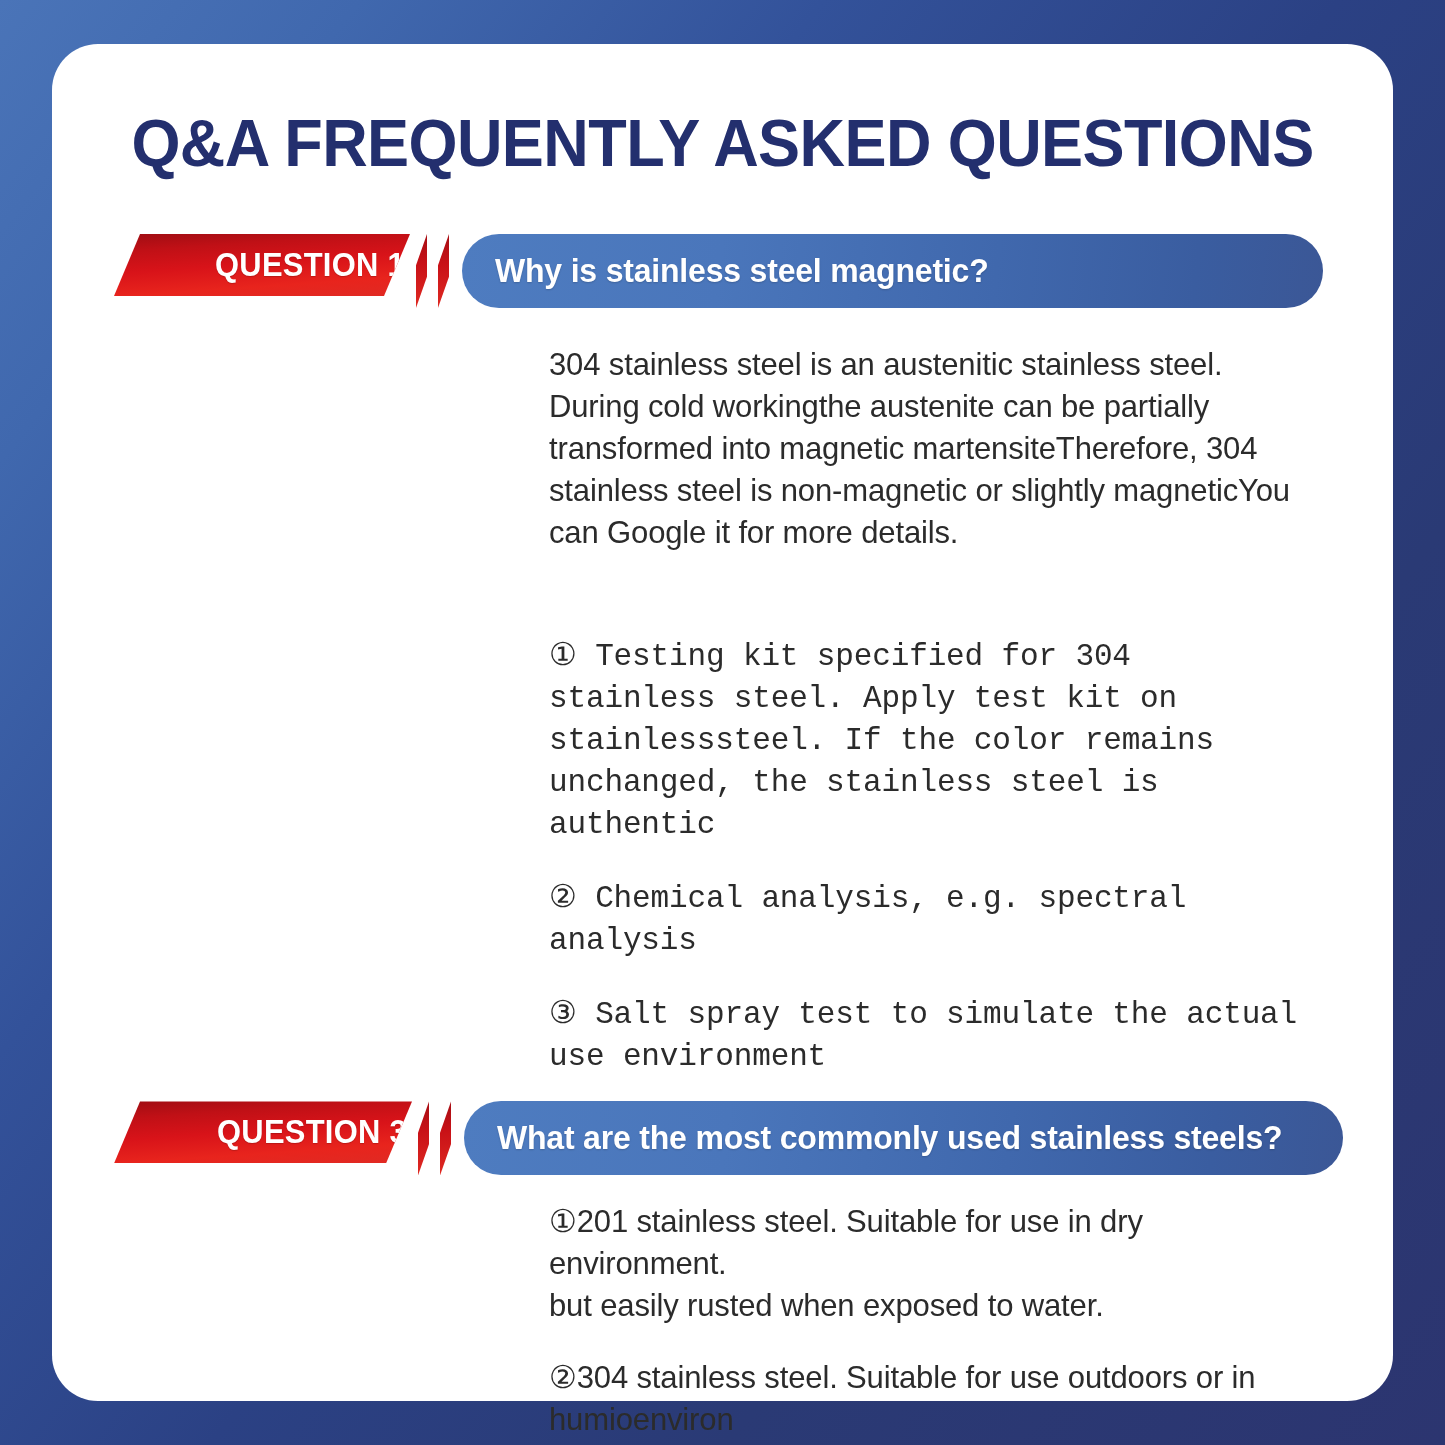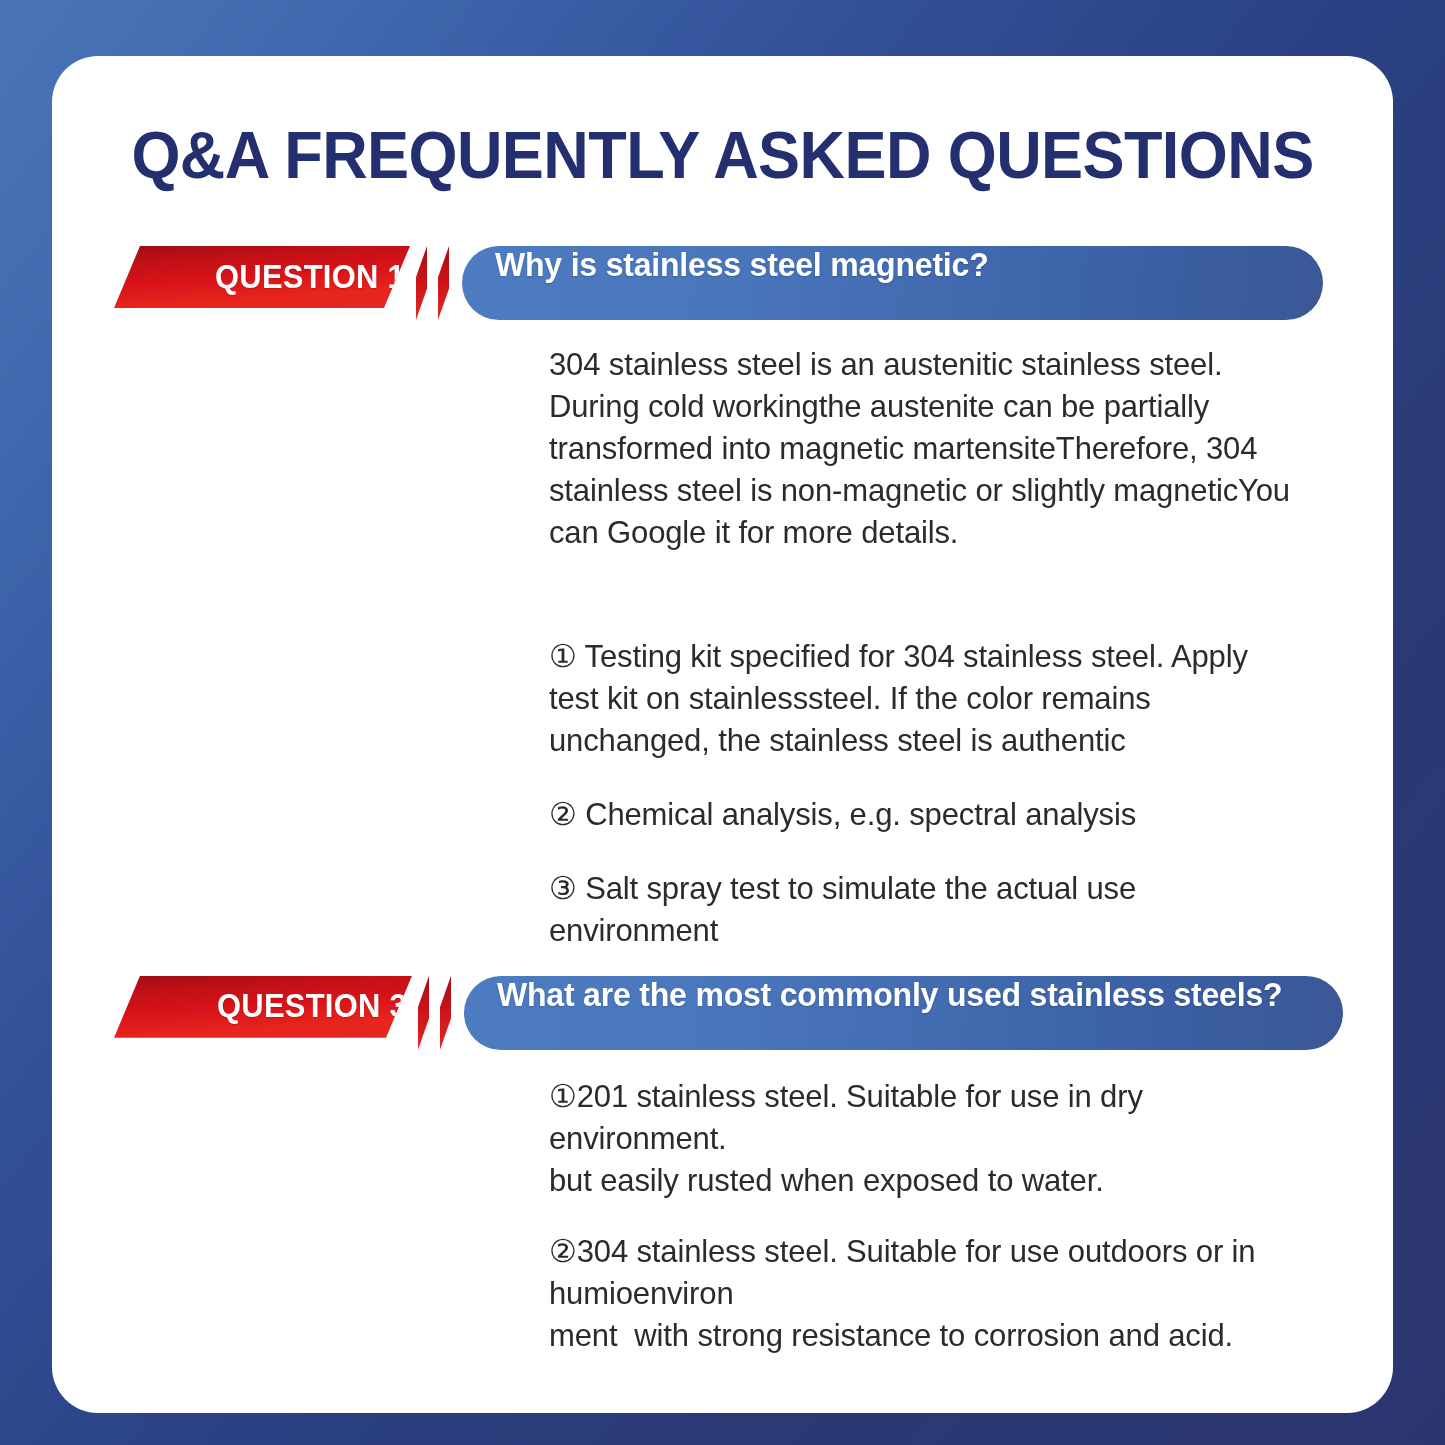--- a/index.html
+++ b/index.html
@@ -19,21 +19,21 @@
         #2a3a75 72%,
         #2c3570 100%);
     position: relative;
     overflow: hidden;
   }
 
   
   .card {
     position: absolute;
     left: 52px;
-    top: 56px;
+    top: 44px;
     width: 1341px;
     height: 1357px;
     background: #ffffff;
     border-radius: 46px;
   }
 
   
   .page-title {
     position: absolute;
     left: 0;
@@ -113,20 +113,21 @@
 
   
   .qpill {
     flex: 1 1 auto;
     height: 74px;
     margin-left: 4px;
     margin-right: 70px;
     background: linear-gradient(96deg, #4e7cc0 0%, #4a76bb 30%, #4068ad 62%, #3a5da0 85%, #3b5796 100%);
     border-radius: 37px;
     display: flex;
+    align-items: center;
     padding-left: 33px;
     padding-right: 24px;
   }
 
   .qpill-text {
     color: #ffffff;
     font-size: 33.5px;
     font-weight: 700;
     letter-spacing: -0.2px;
     transform: scaleX(0.955);
@@ -149,23 +150,23 @@
     font-weight: 300;
     letter-spacing: -0.15px;
     transform: scaleX(0.985);
     transform-origin: left top;
     white-space: pre-wrap;
   }
 
   .answer p + p { margin-top: 30px; }
 
   
-  .faq-item.q1 .answer { padding-top: 24px; }
+  .faq-item.q1 .answer { padding-top: 36px; }
   .faq-item.q2 { margin-top: 43px; }
-  .faq-item.q2 .answer { padding-top: 40px; }
+  .faq-item.q2 .answer { padding-top: 40px; font-family: Liberation Mono, monospace; }
   .faq-item.q2 .answer p + p { margin-top: 32px; }
   .faq-item.q3 { margin-top: 24px; }
   .faq-item.q3 .answer { padding-top: 26px; }
   .faq-item.q3 .answer p + p { margin-top: 30px; }
 
   .faq-item.q2 .qtag { width: 298px; }
   .faq-item.q3 .qtag { width: 298px; }
 </style>
 </head>
 <body>

